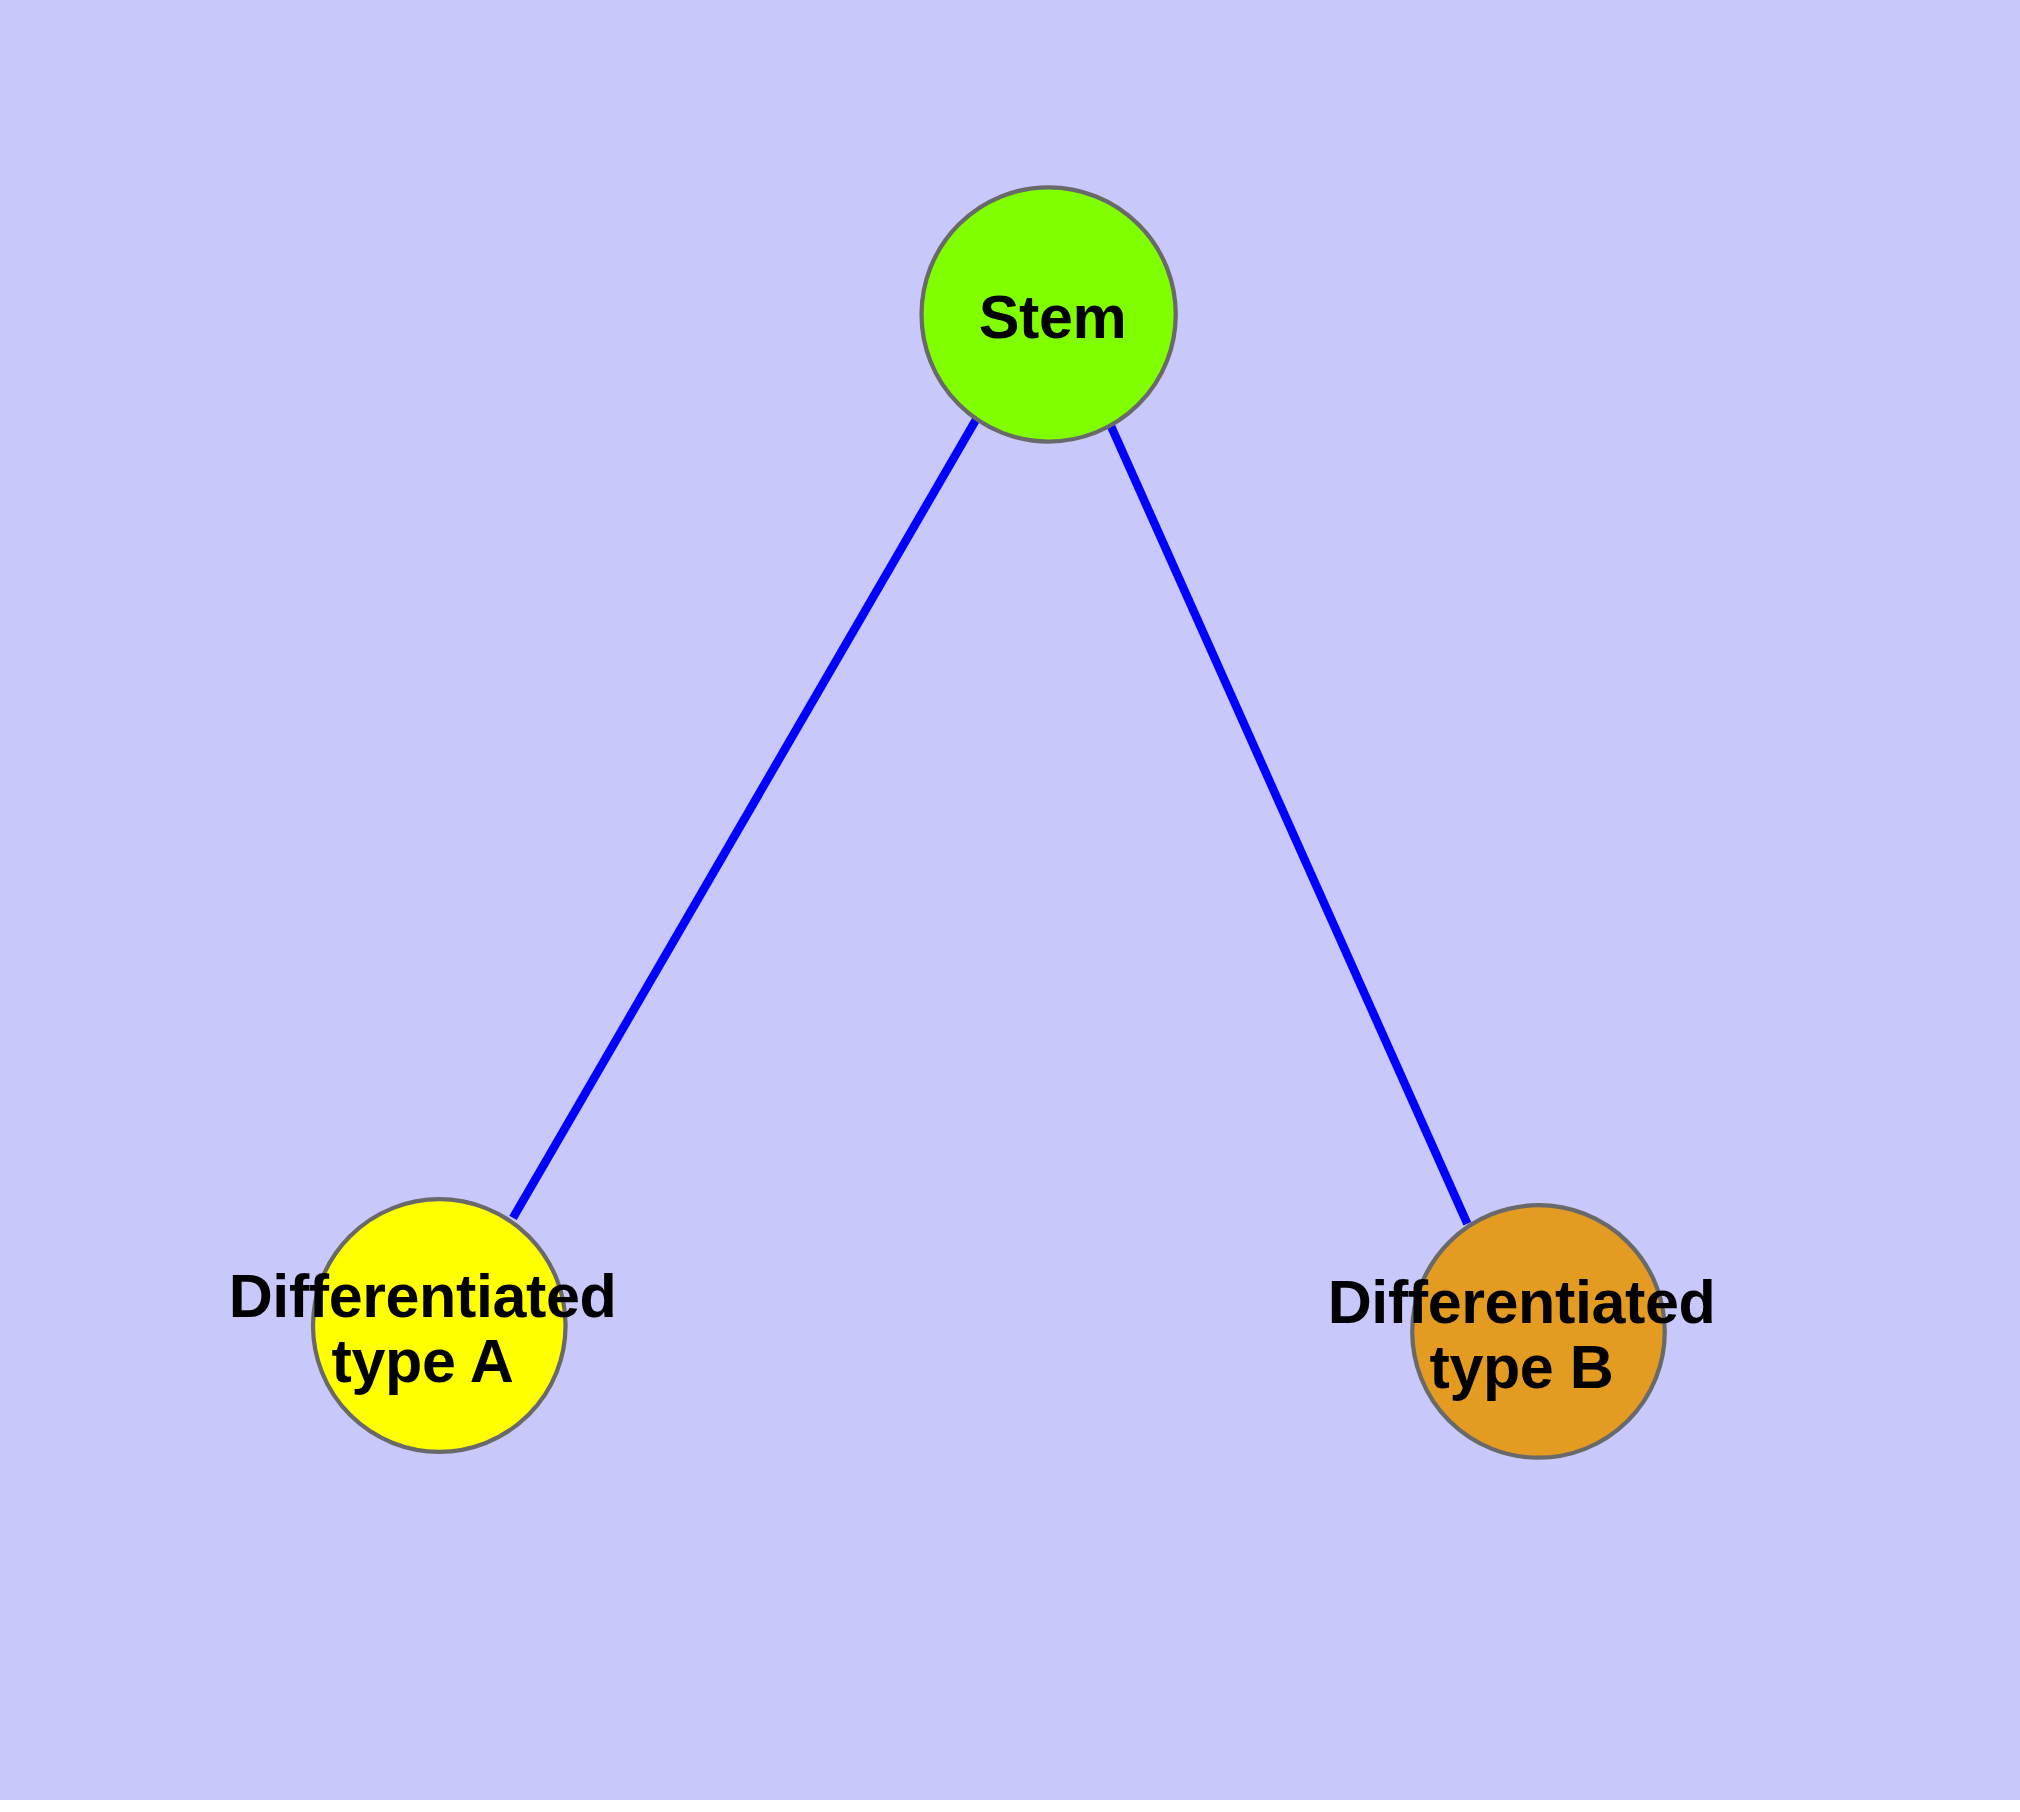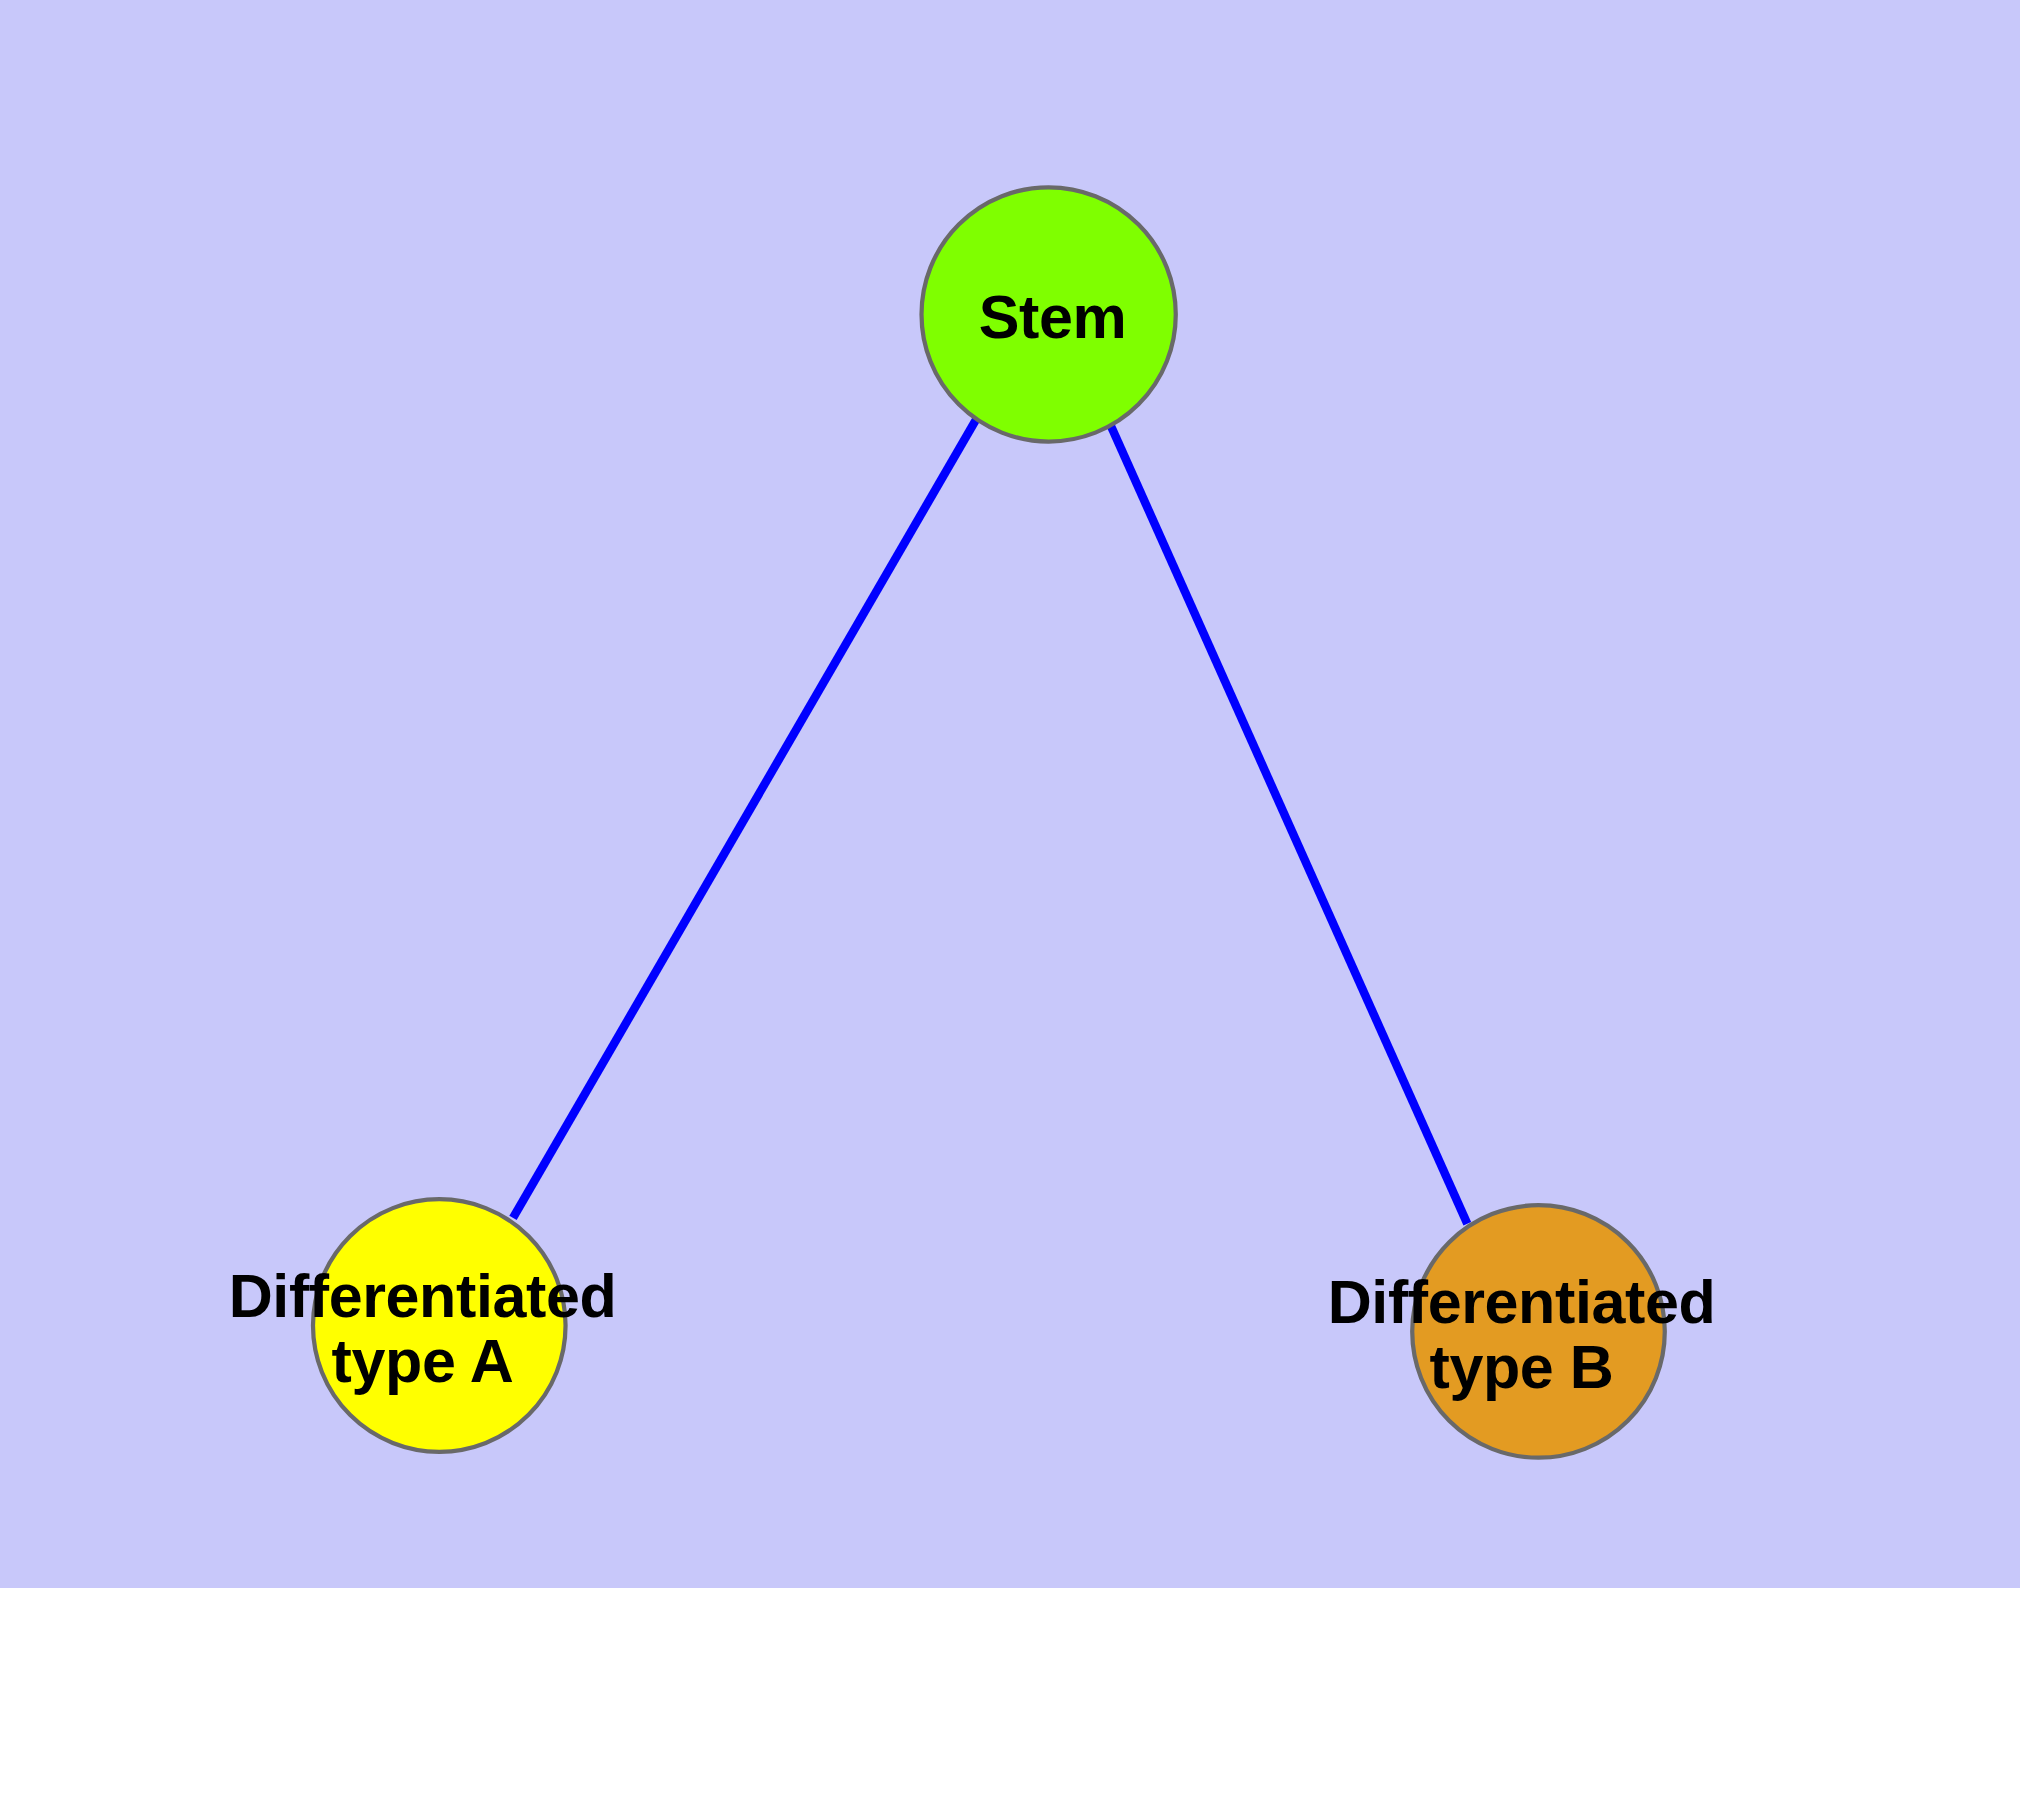--- a/index.html
+++ b/index.html
@@ -34,21 +34,21 @@
     line-height: 1.06;
     white-space: nowrap;
     letter-spacing: -0.4px;
     pointer-events: none;
   }
   .node-label.two-line { white-space: pre-line; }
 </style>
 </head>
 <body>
 
-<div id="canvas" style="width: 2021px; height: 1588px;">
+<div id="canvas" style="width: 2021px; height: 1800px;">
 
   <div id="bg-rect" style="background: rgb(200, 200, 250); width: 2021px; height: 1812px;"></div>
 
   <svg id="graph-svg" viewBox="0 0 2384 2138" xmlns="http://www.w3.org/2000/svg">
     <g id="edge-layer">
       <line id="edge-0" stroke-linecap="butt" x1="1152" y1="494" x2="605" y2="1437" stroke="#0000ff" stroke-width="10"></line>
       <line id="edge-1" stroke-linecap="butt" x1="1308" y1="497" x2="1731" y2="1444" stroke="#0000ff" stroke-width="10"></line>
     </g>
     <g id="node-layer">
       <circle id="node-0" cx="1237" cy="371" r="150" fill="#7fff00" stroke="#696969" stroke-width="5"></circle>

